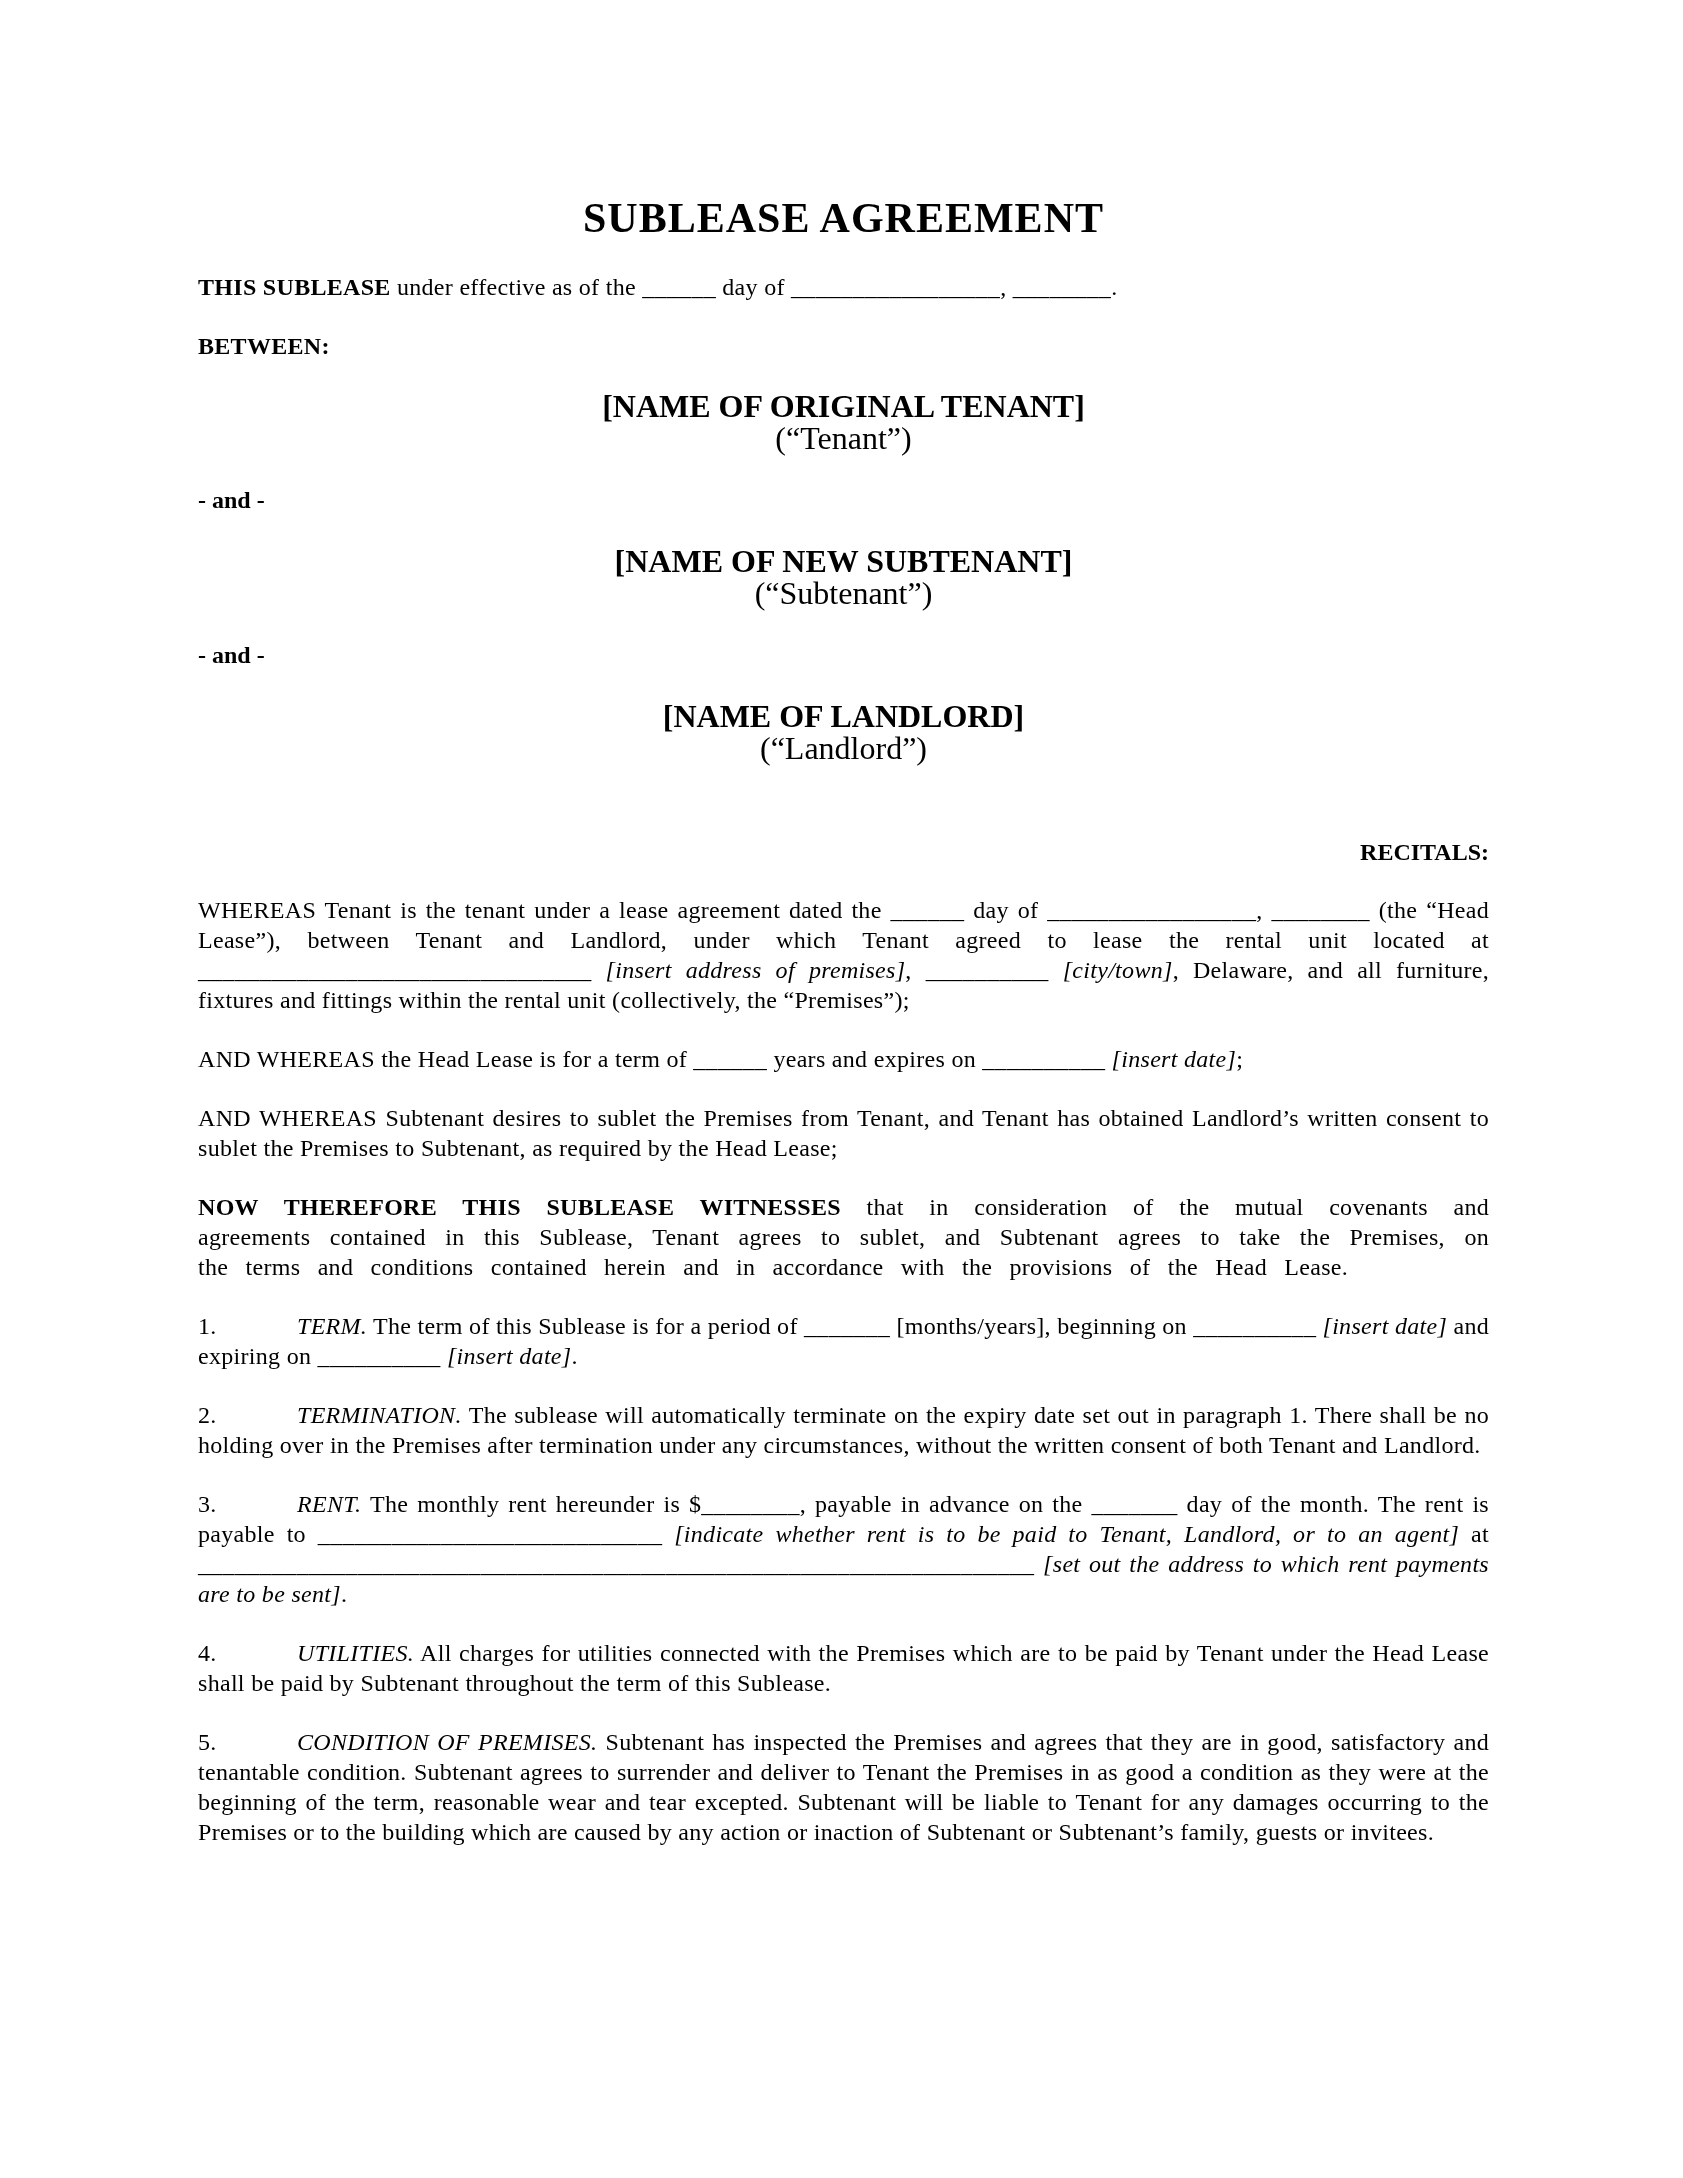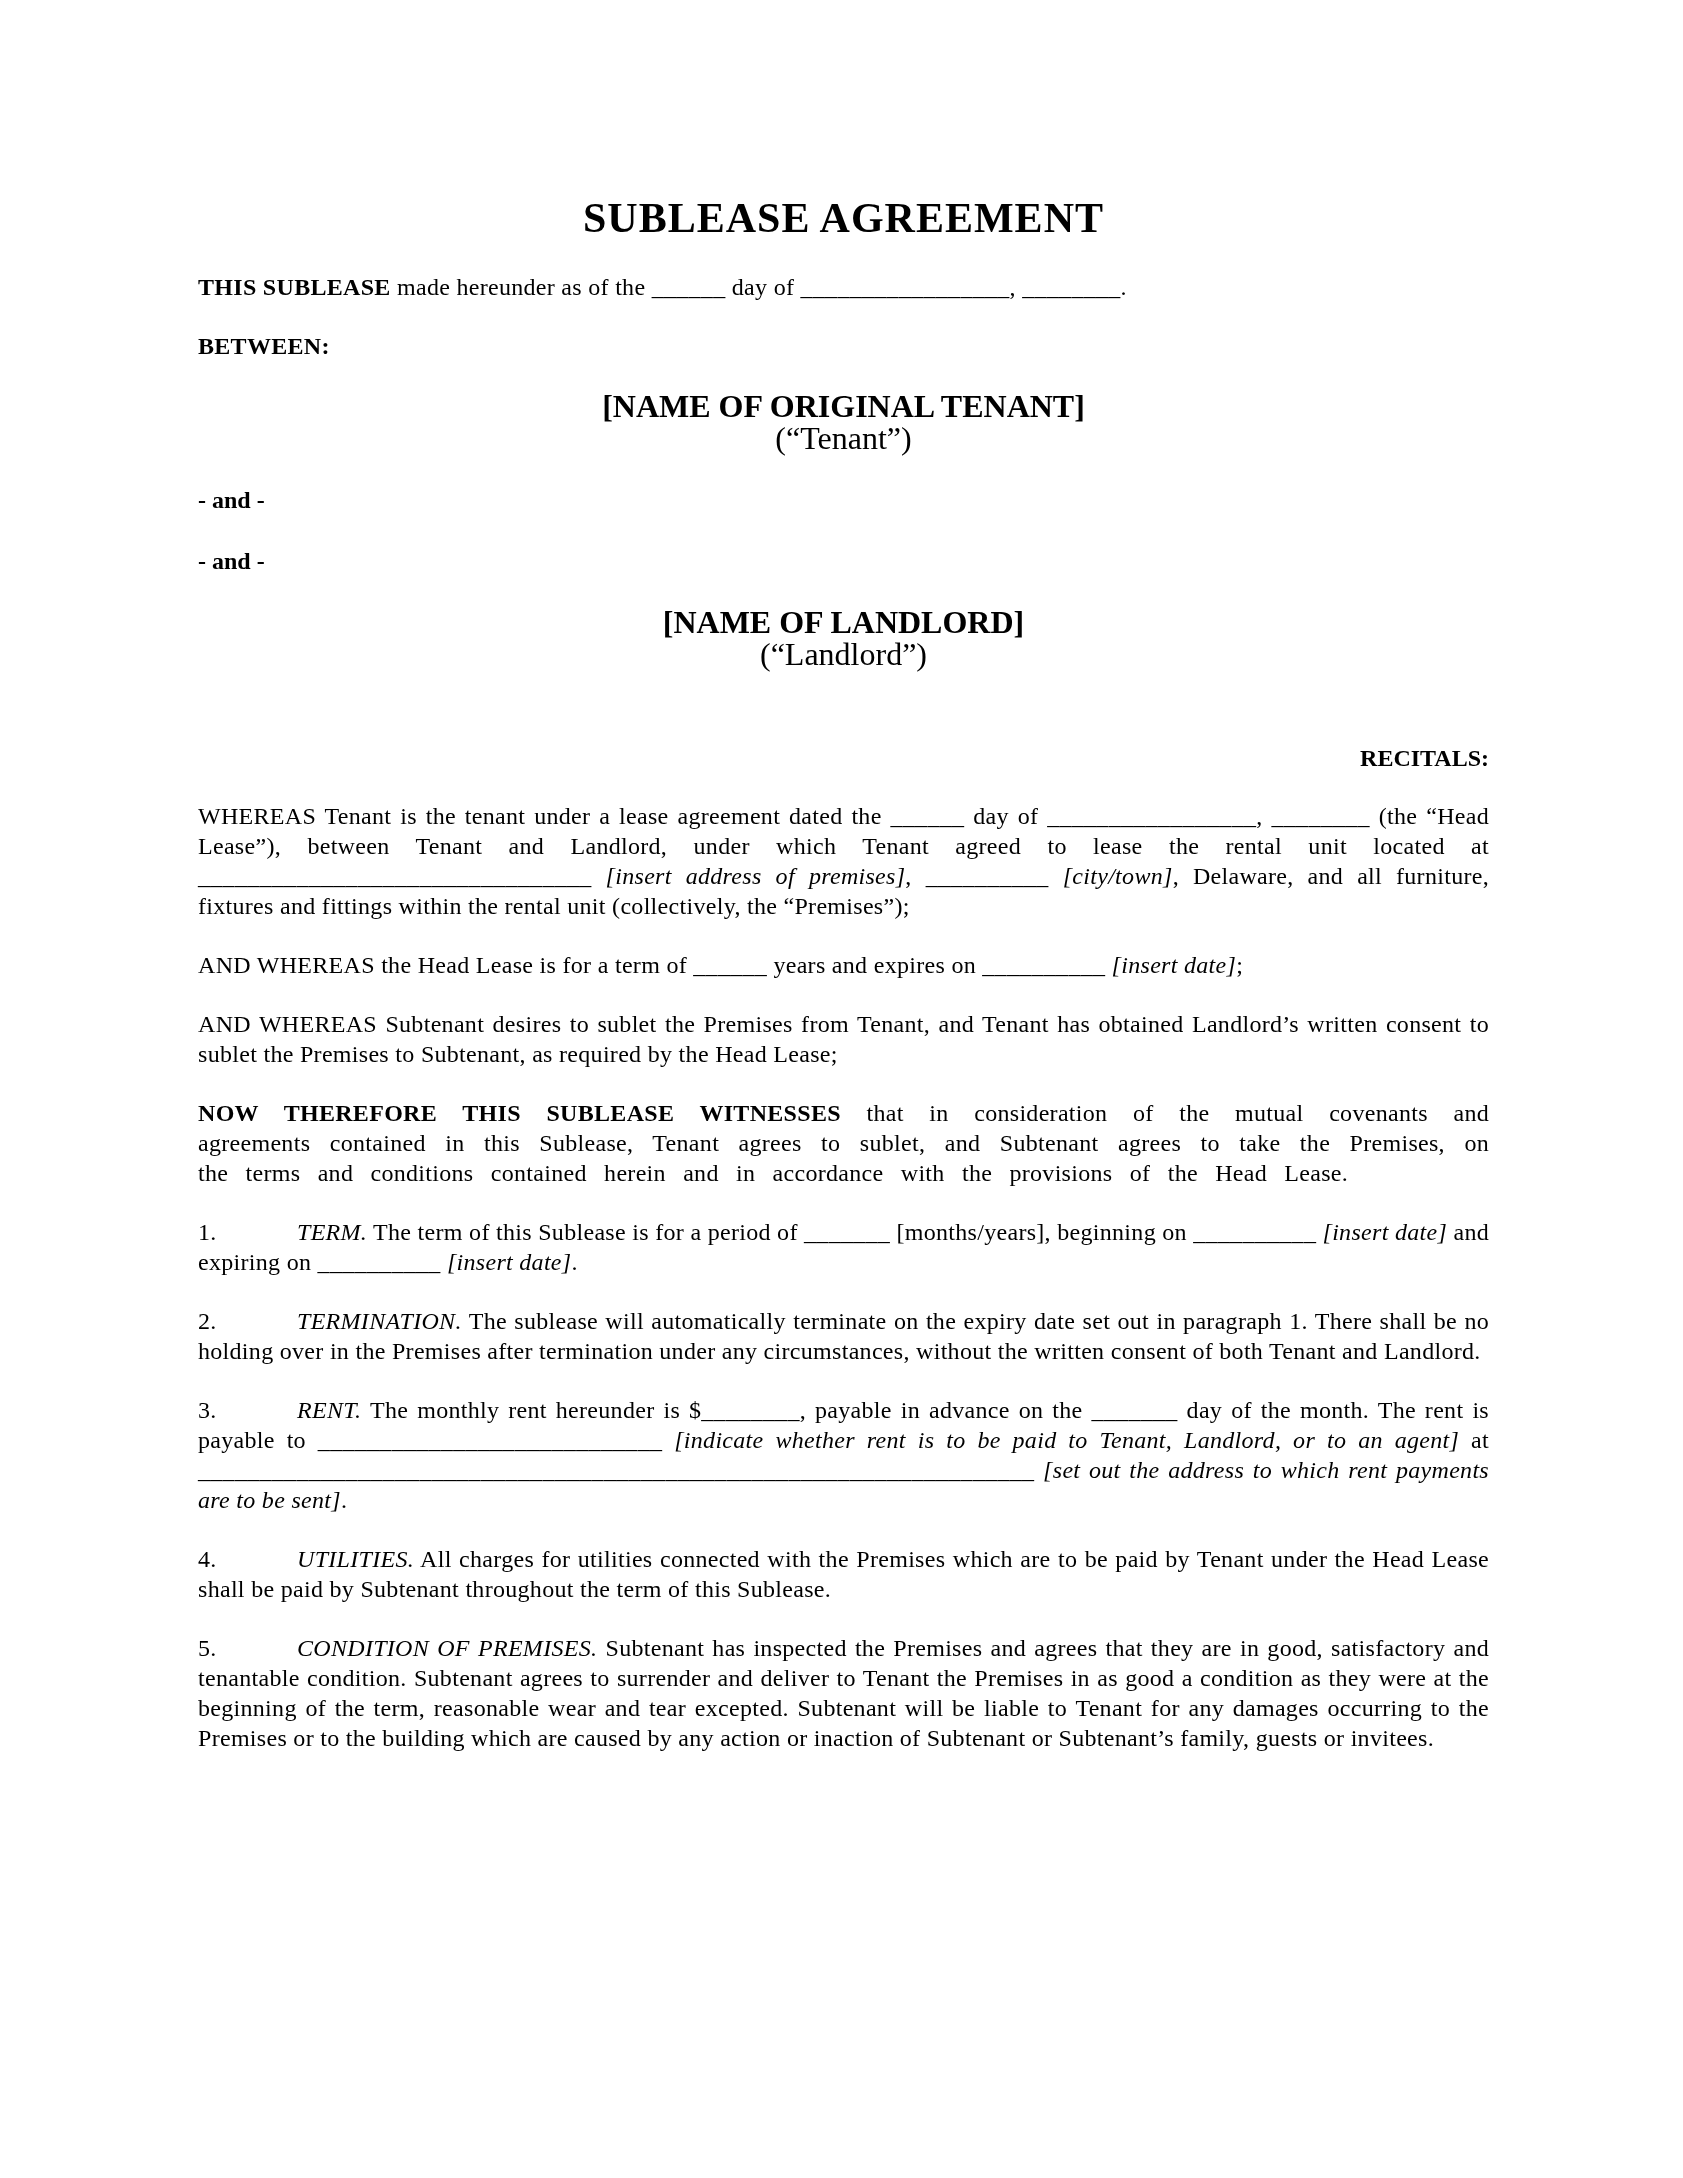--- a/index.html
+++ b/index.html
@@ -70,31 +70,35 @@
   .ri { font-style: italic; }
   .rn { font-weight: 400; font-style: normal; }
 </style>
 </head>
 <body>
 
 <div class="page">
 
   <h1 class="title">SUBLEASE AGREEMENT</h1>
 
-  <p class="body"><span class="rb">THIS SUBLEASE</span><span class="rn"> made hereunder as of the ______ day of _________________, ________.</span></p>
+  <p class="body"><span class="rb">THIS SUBLEASE</span><span class="rn"> under effective as of the ______ day of _________________, ________.</span></p>
 
   <p class="body label">BETWEEN:</p>
 
   <div class="party">
     <div class="party-name">[NAME OF ORIGINAL TENANT]</div>
     <div class="party-alias">(“Tenant”)</div>
   </div>
 
   <div class="andsep">- and -</div>
 
+  <div class="party">
+    <div class="party-name">[NAME OF NEW SUBTENANT]</div>
+    <div class="party-alias">(“Subtenant”)</div>
+  </div>
 
   <div class="andsep">- and -</div>
 
   <div class="party">
     <div class="party-name">[NAME OF LANDLORD]</div>
     <div class="party-alias">(“Landlord”)</div>
   </div>
 
   <div class="recitals-label">RECITALS:</div>
 

